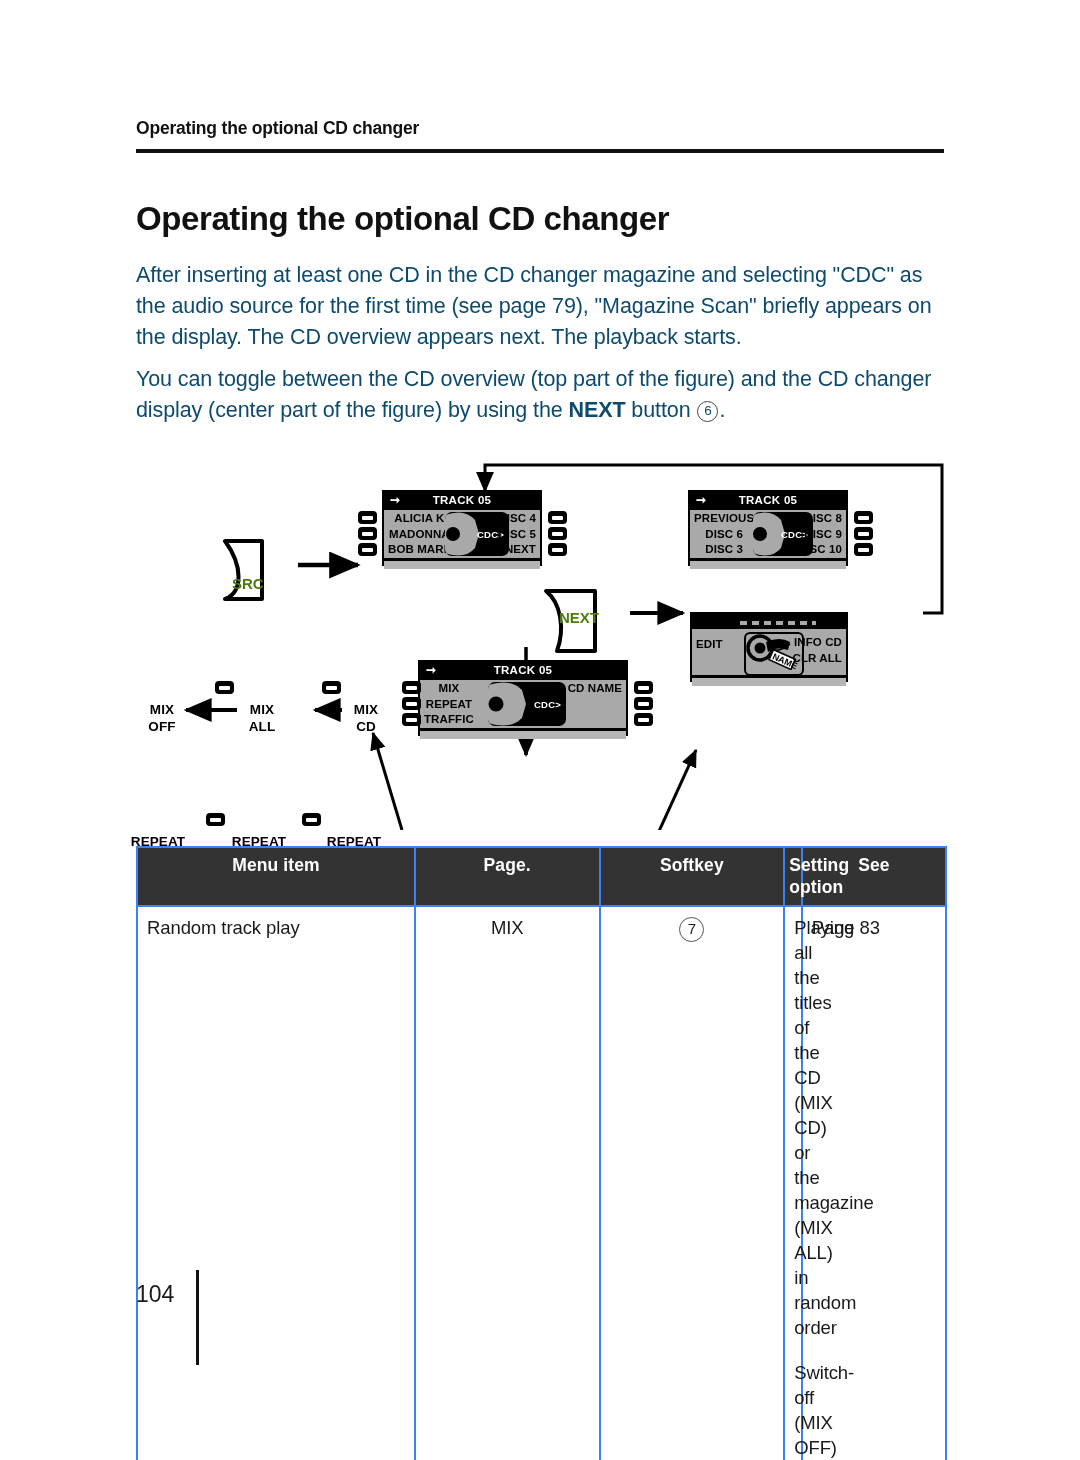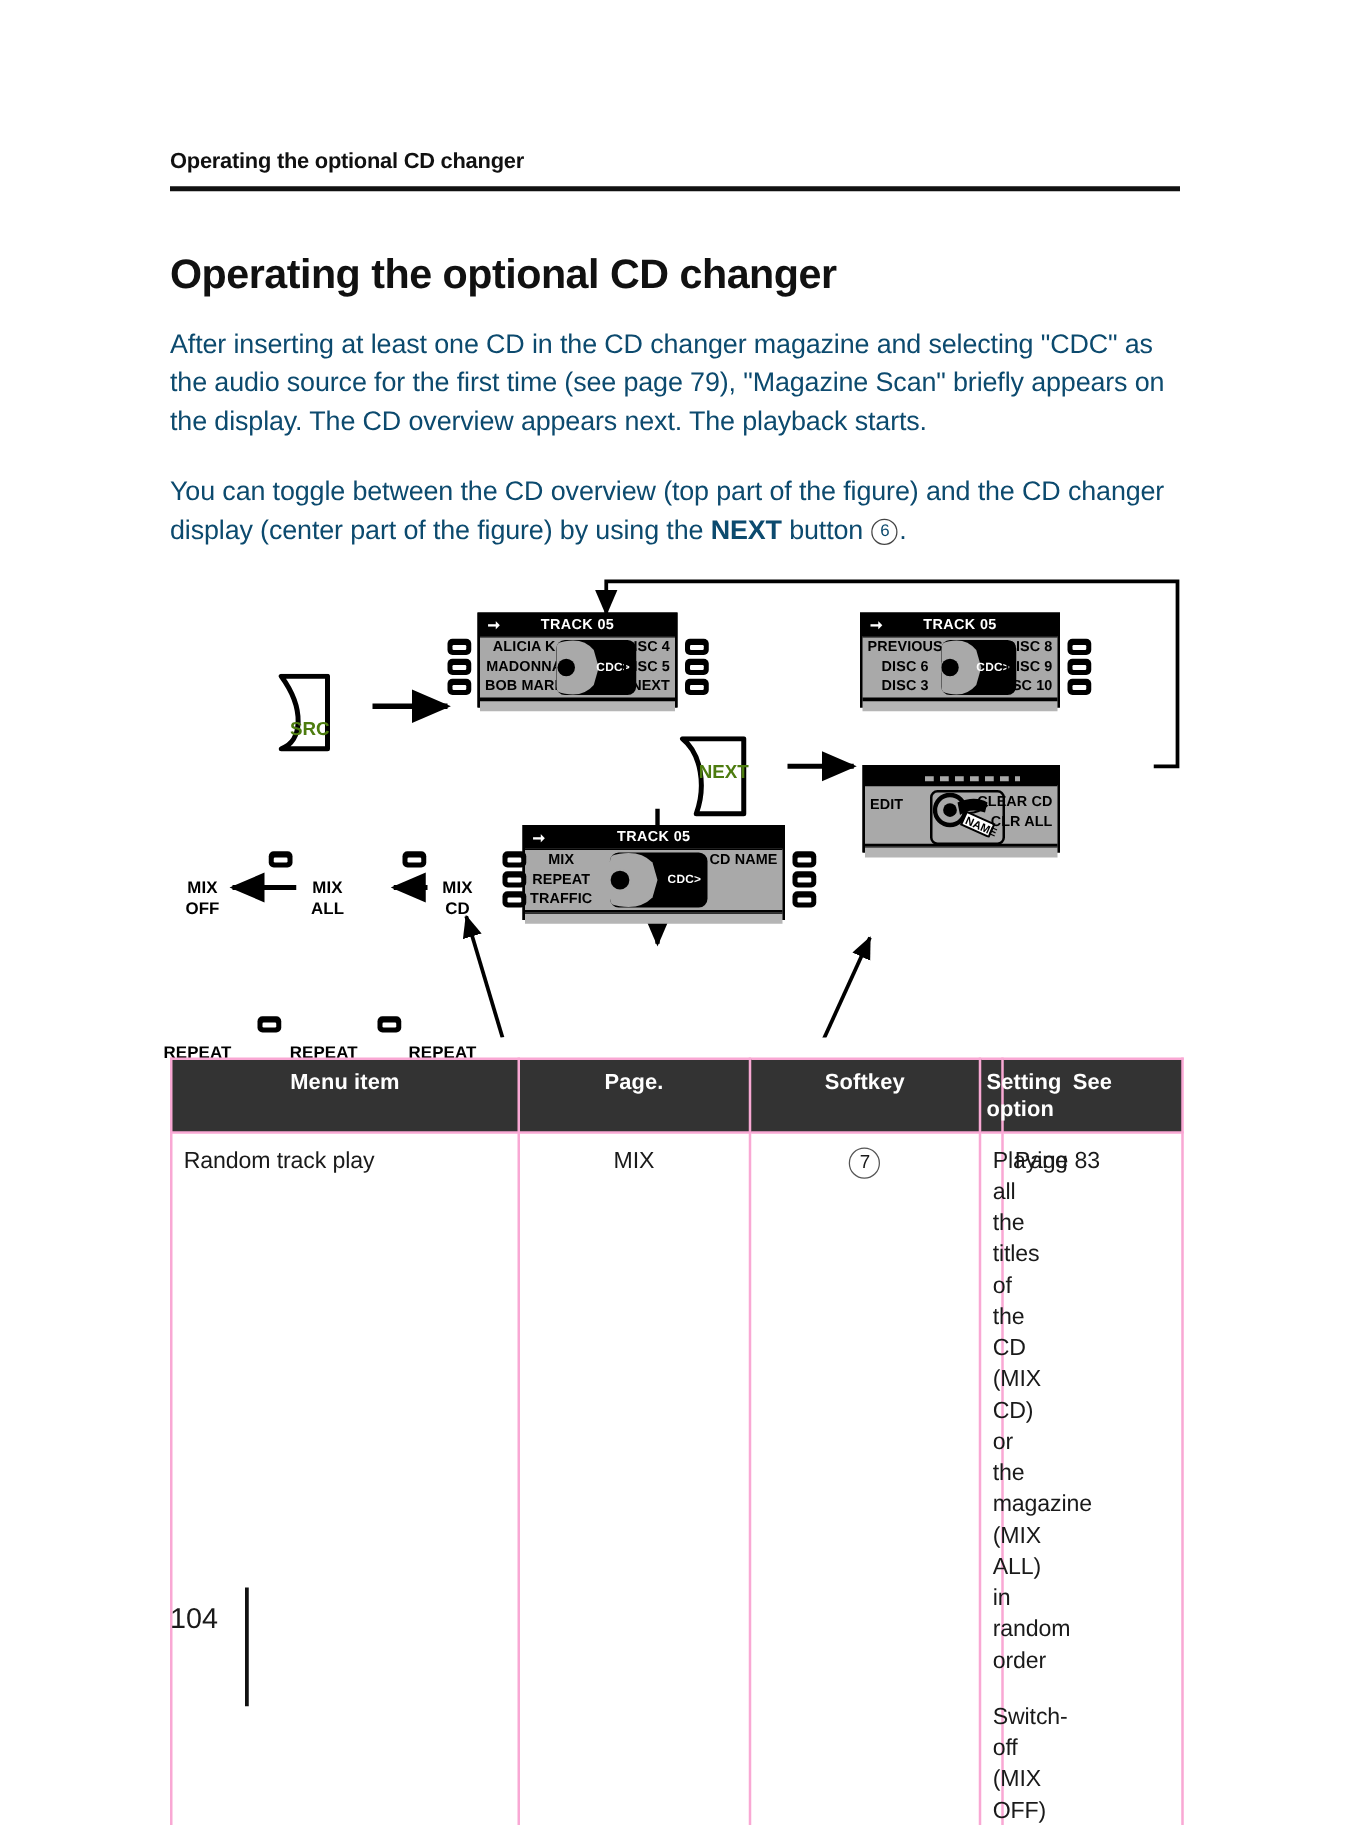--- a/index.html
+++ b/index.html
@@ -52,21 +52,21 @@
   .para {
     position: absolute;
     left: 136px;
     width: 812px;
     font-size: 21.5px;
     line-height: 31px;
     color: #0c4a6e;
     letter-spacing: -0.1px;
   }
   .para-1 { top: 238px; }
-  .para-2 { top: 356px; }
+  .para-2 { top: 342px; }
   .para b { font-weight: bold; }
 
   .circnum {
     display: inline-block;
     border: 1.6px solid #444;
     border-radius: 50%;
     width: 19px;
     height: 19px;
     line-height: 18px;
     text-align: center;
@@ -201,21 +201,21 @@
     position: absolute;
     left: 136px;
     top: 846px;
     width: 811px;
     border-collapse: collapse;
     table-layout: fixed;
     font-size: 18.5px;
     color: #1a1a1a;
   }
   .tbl th, .tbl td {
-    border: 2px solid #f9a8d4;
+    border: 2px solid #3b82f6;
     padding: 8px 9px 9px 9px;
     vertical-align: top;
     line-height: 25px;
     letter-spacing: -0.1px;
   }
   .tbl thead th {
     background: #333333;
     color: #ffffff;
     font-size: 17.5px;
     font-weight: bold;
@@ -432,21 +432,21 @@
           <circle cx="14" cy="14" r="5.5" fill="#000"></circle>
           <path d="M20,8 Q34,2 44,8 L42,16 Q30,12 22,18 Z" fill="#000"></path>
           <path d="M24,16 Q36,18 44,10" fill="none" stroke="#000" stroke-width="1.6"></path>
           <g transform="rotate(24 36 26)">
             <rect x="24" y="20" width="24" height="11" fill="#fff" stroke="#000" stroke-width="1.6"></rect>
             <text x="26" y="29" font-family="Liberation Sans, sans-serif" font-size="9" font-weight="bold" fill="#000">NAME</text>
           </g>
         </svg>
       </div>
       <div class="opt-col opt-right" style="top:6px;">
-        <div>CLEAR CD</div>
+        <div>INFO CD</div>
         <div>CLR ALL</div>
       </div>
     </div>
     <div class="panel-foot"></div>
   </div>
 
   <div class="skey" style="left:85px; top:226px;"></div>
   <div class="skey" style="left:192px; top:226px;"></div>
 
   <div class="flow-label fl-center" style="left:8px; top:246px; width:48px;">

